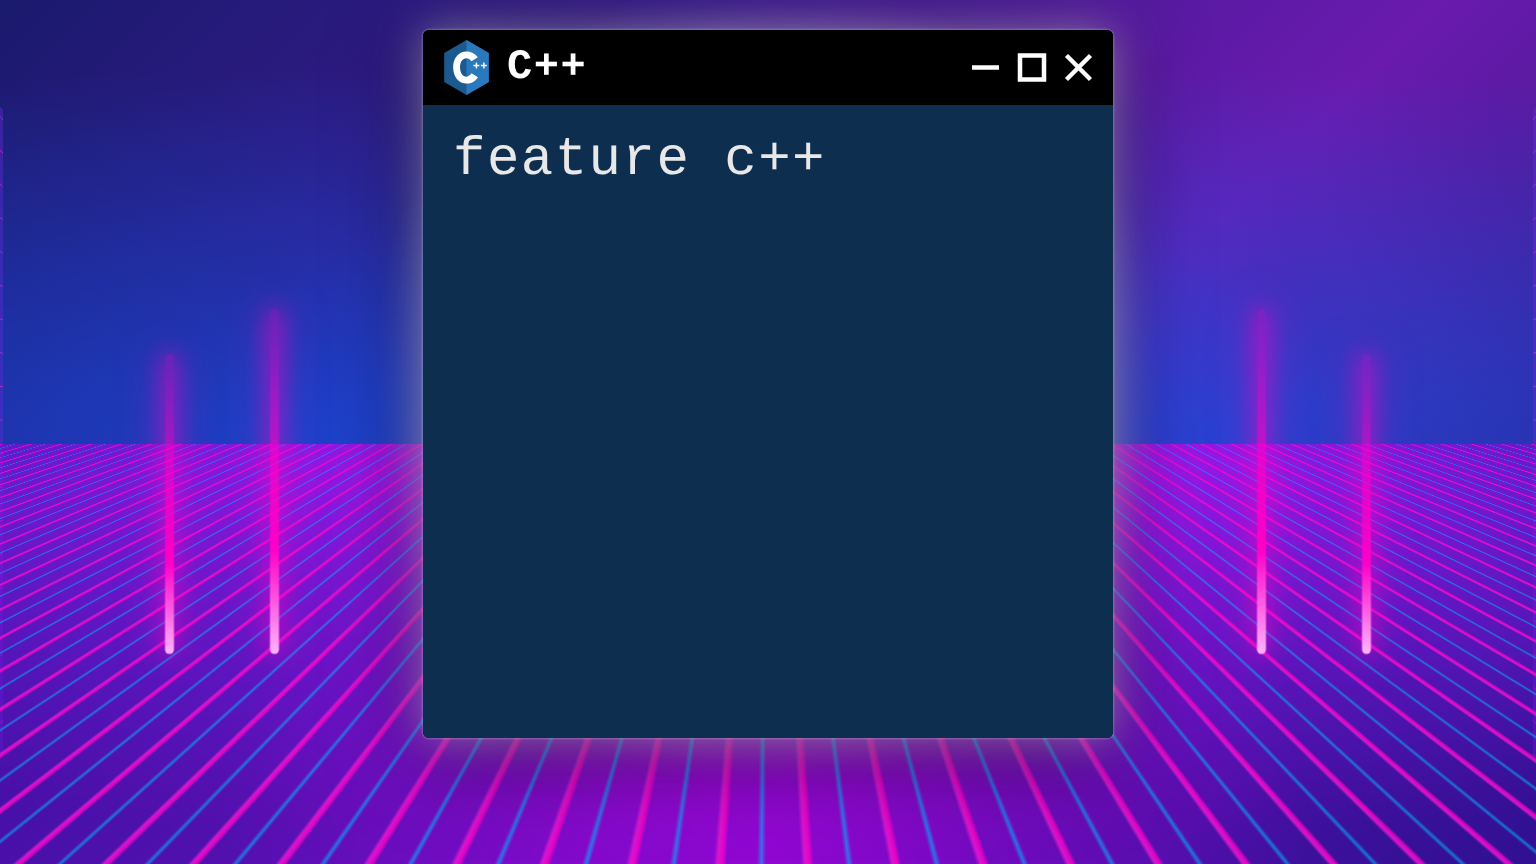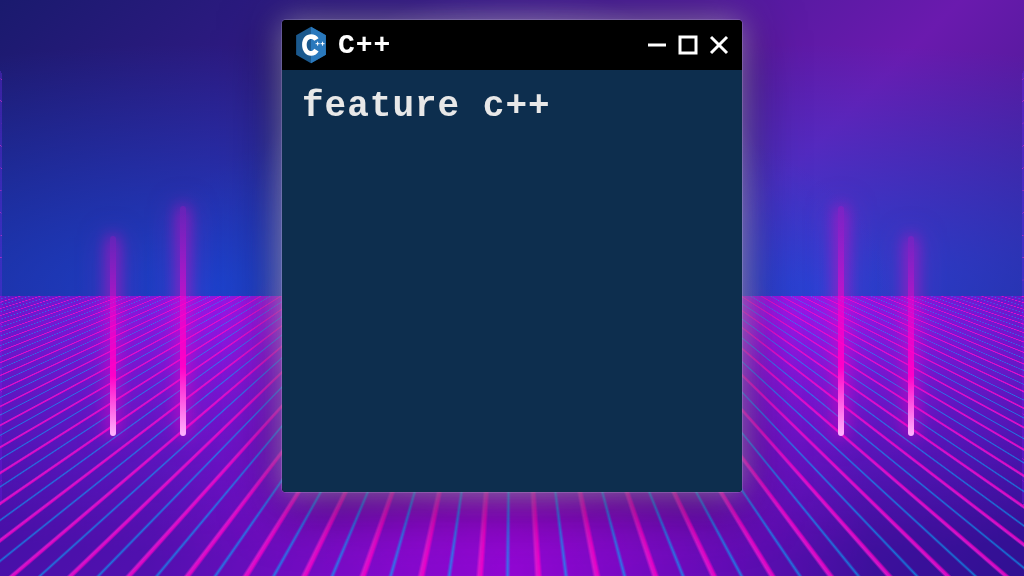--- a/index.html
+++ b/index.html
@@ -200,21 +200,21 @@
       background: #0d2e4e;
       padding: 16px 20px;
       border-bottom-left-radius: 4px;
       border-bottom-right-radius: 4px;
     }
 
     .content-text {
       color: #e8e8e8;
       font-family: 'Courier New', monospace;
       font-size: 36px;
-      font-weight: bold;
+      font-weight: normal;
       letter-spacing: 1px;
     }
   </style>
 </head>
 <body>
 
 <div class="bg">
   <div class="wall-left"></div>
   <div class="wall-right"></div>
   <div class="floor"></div>

